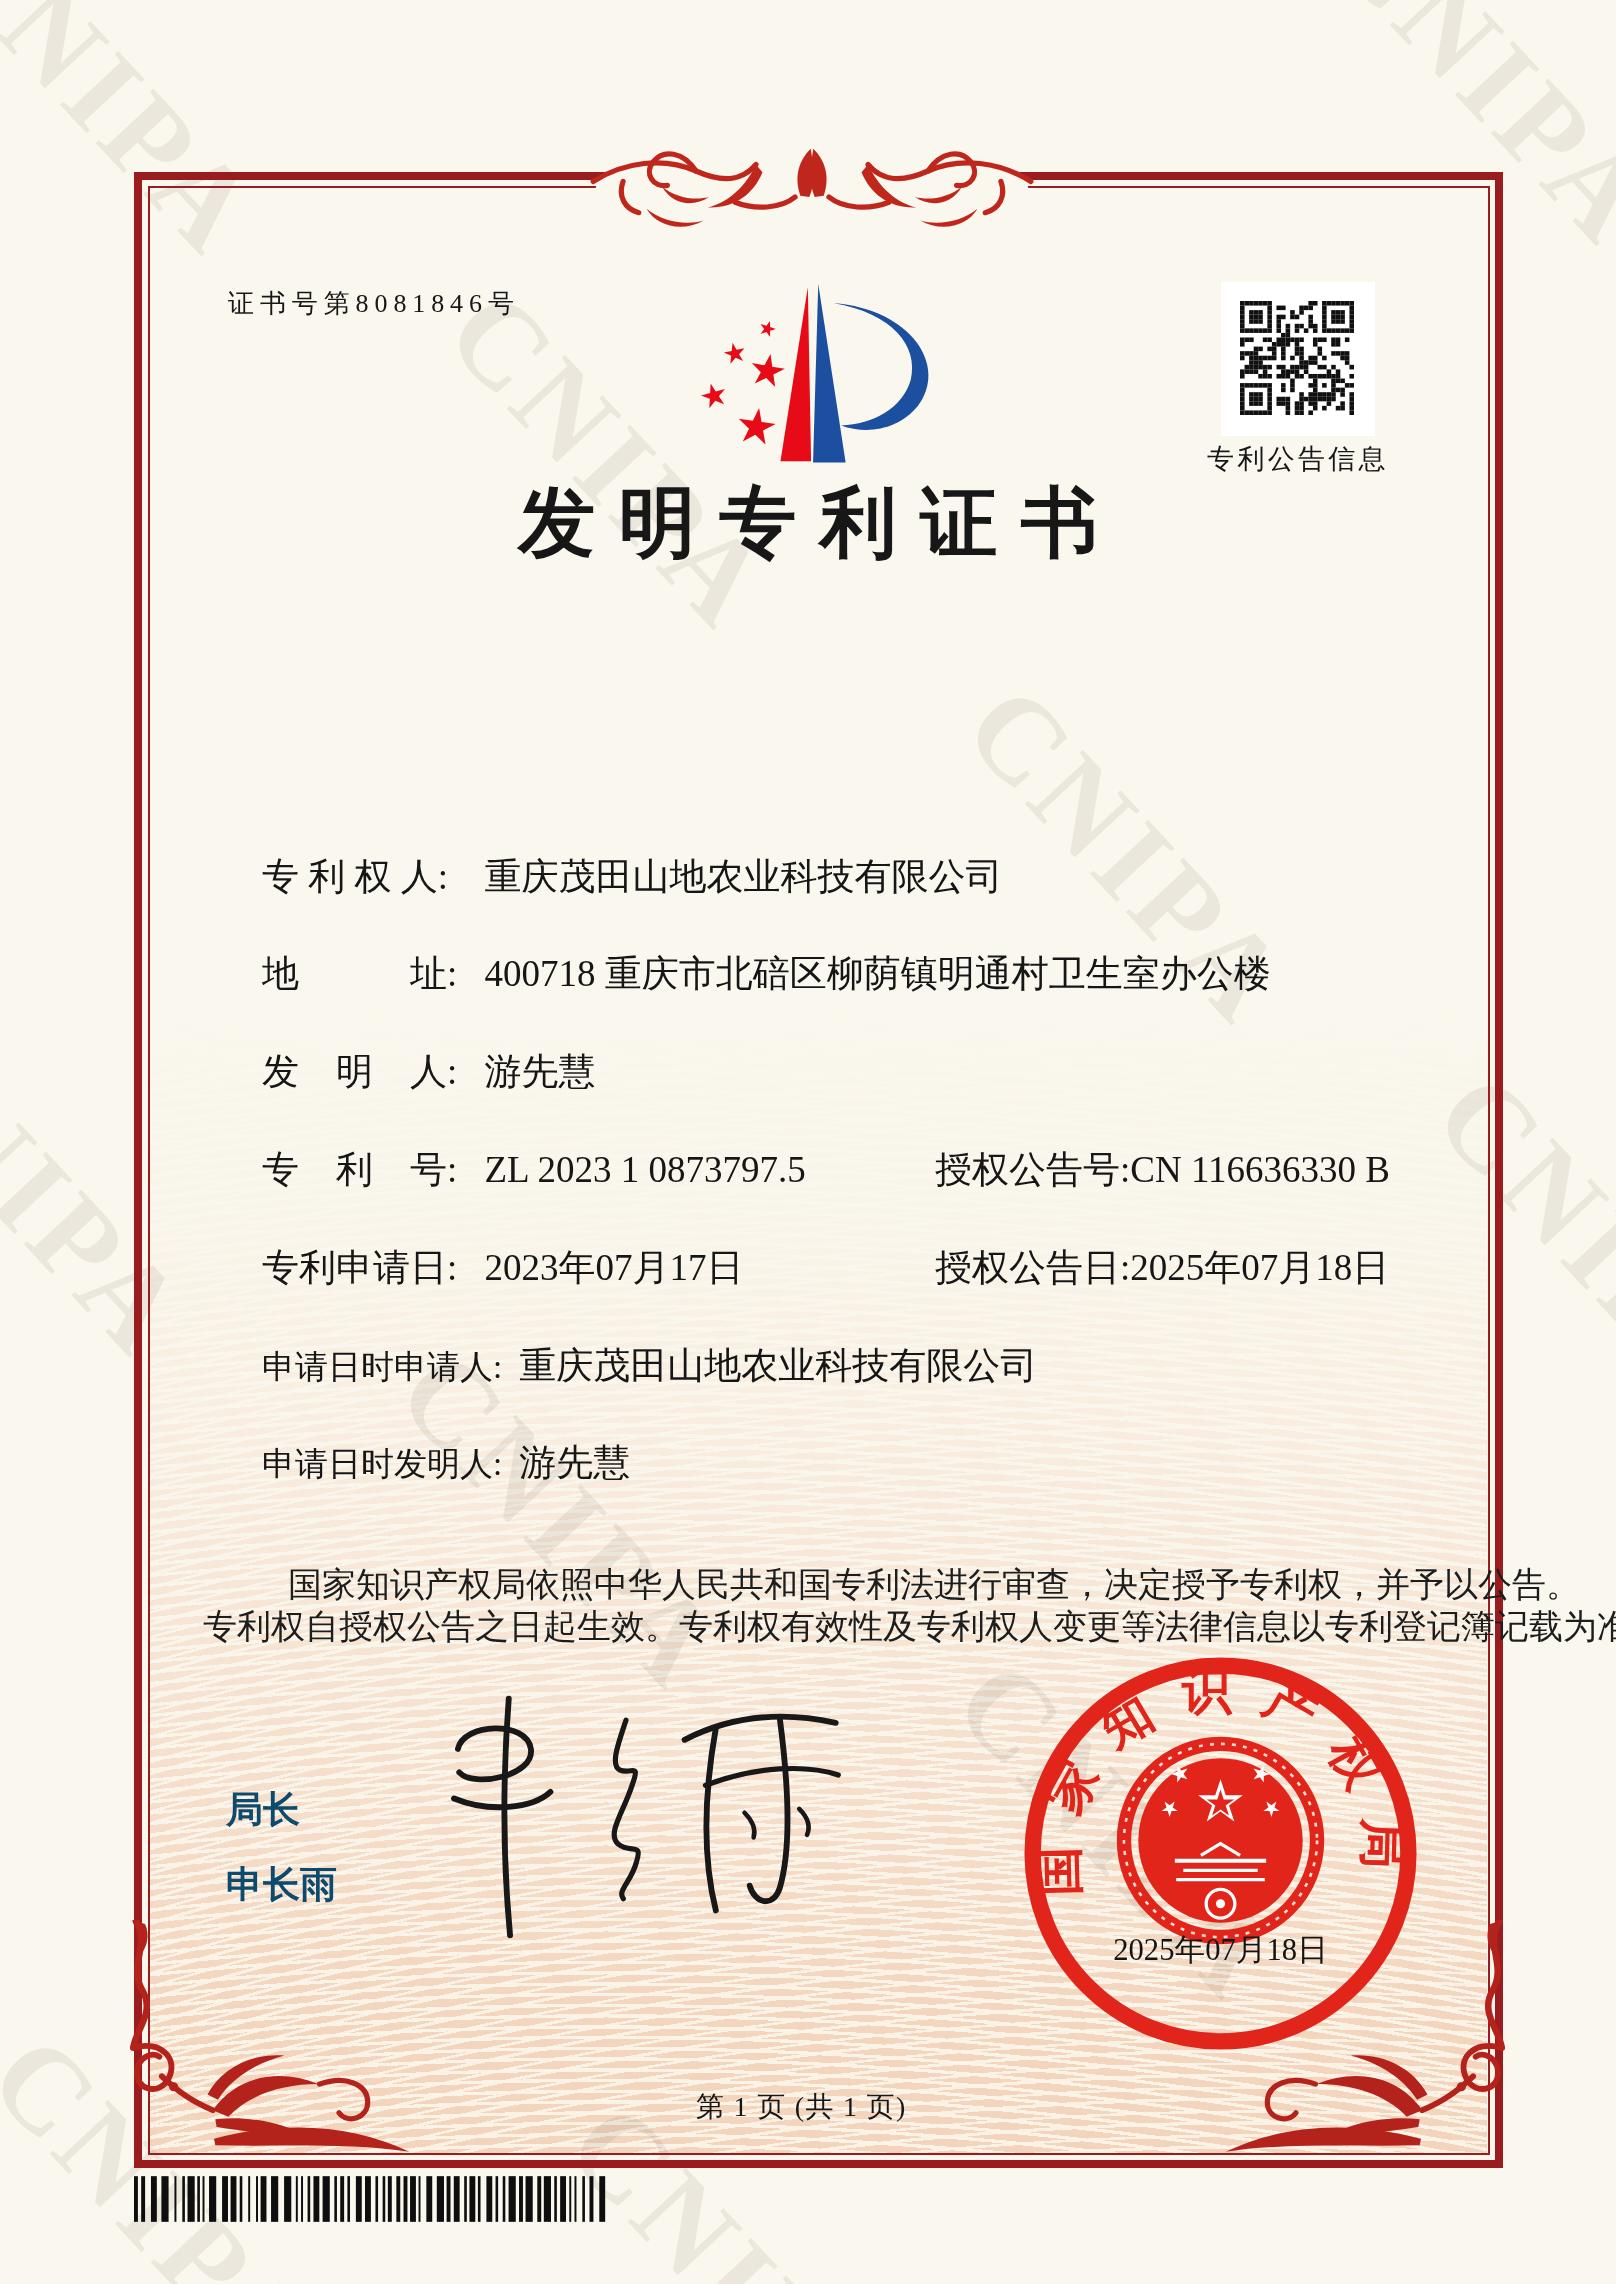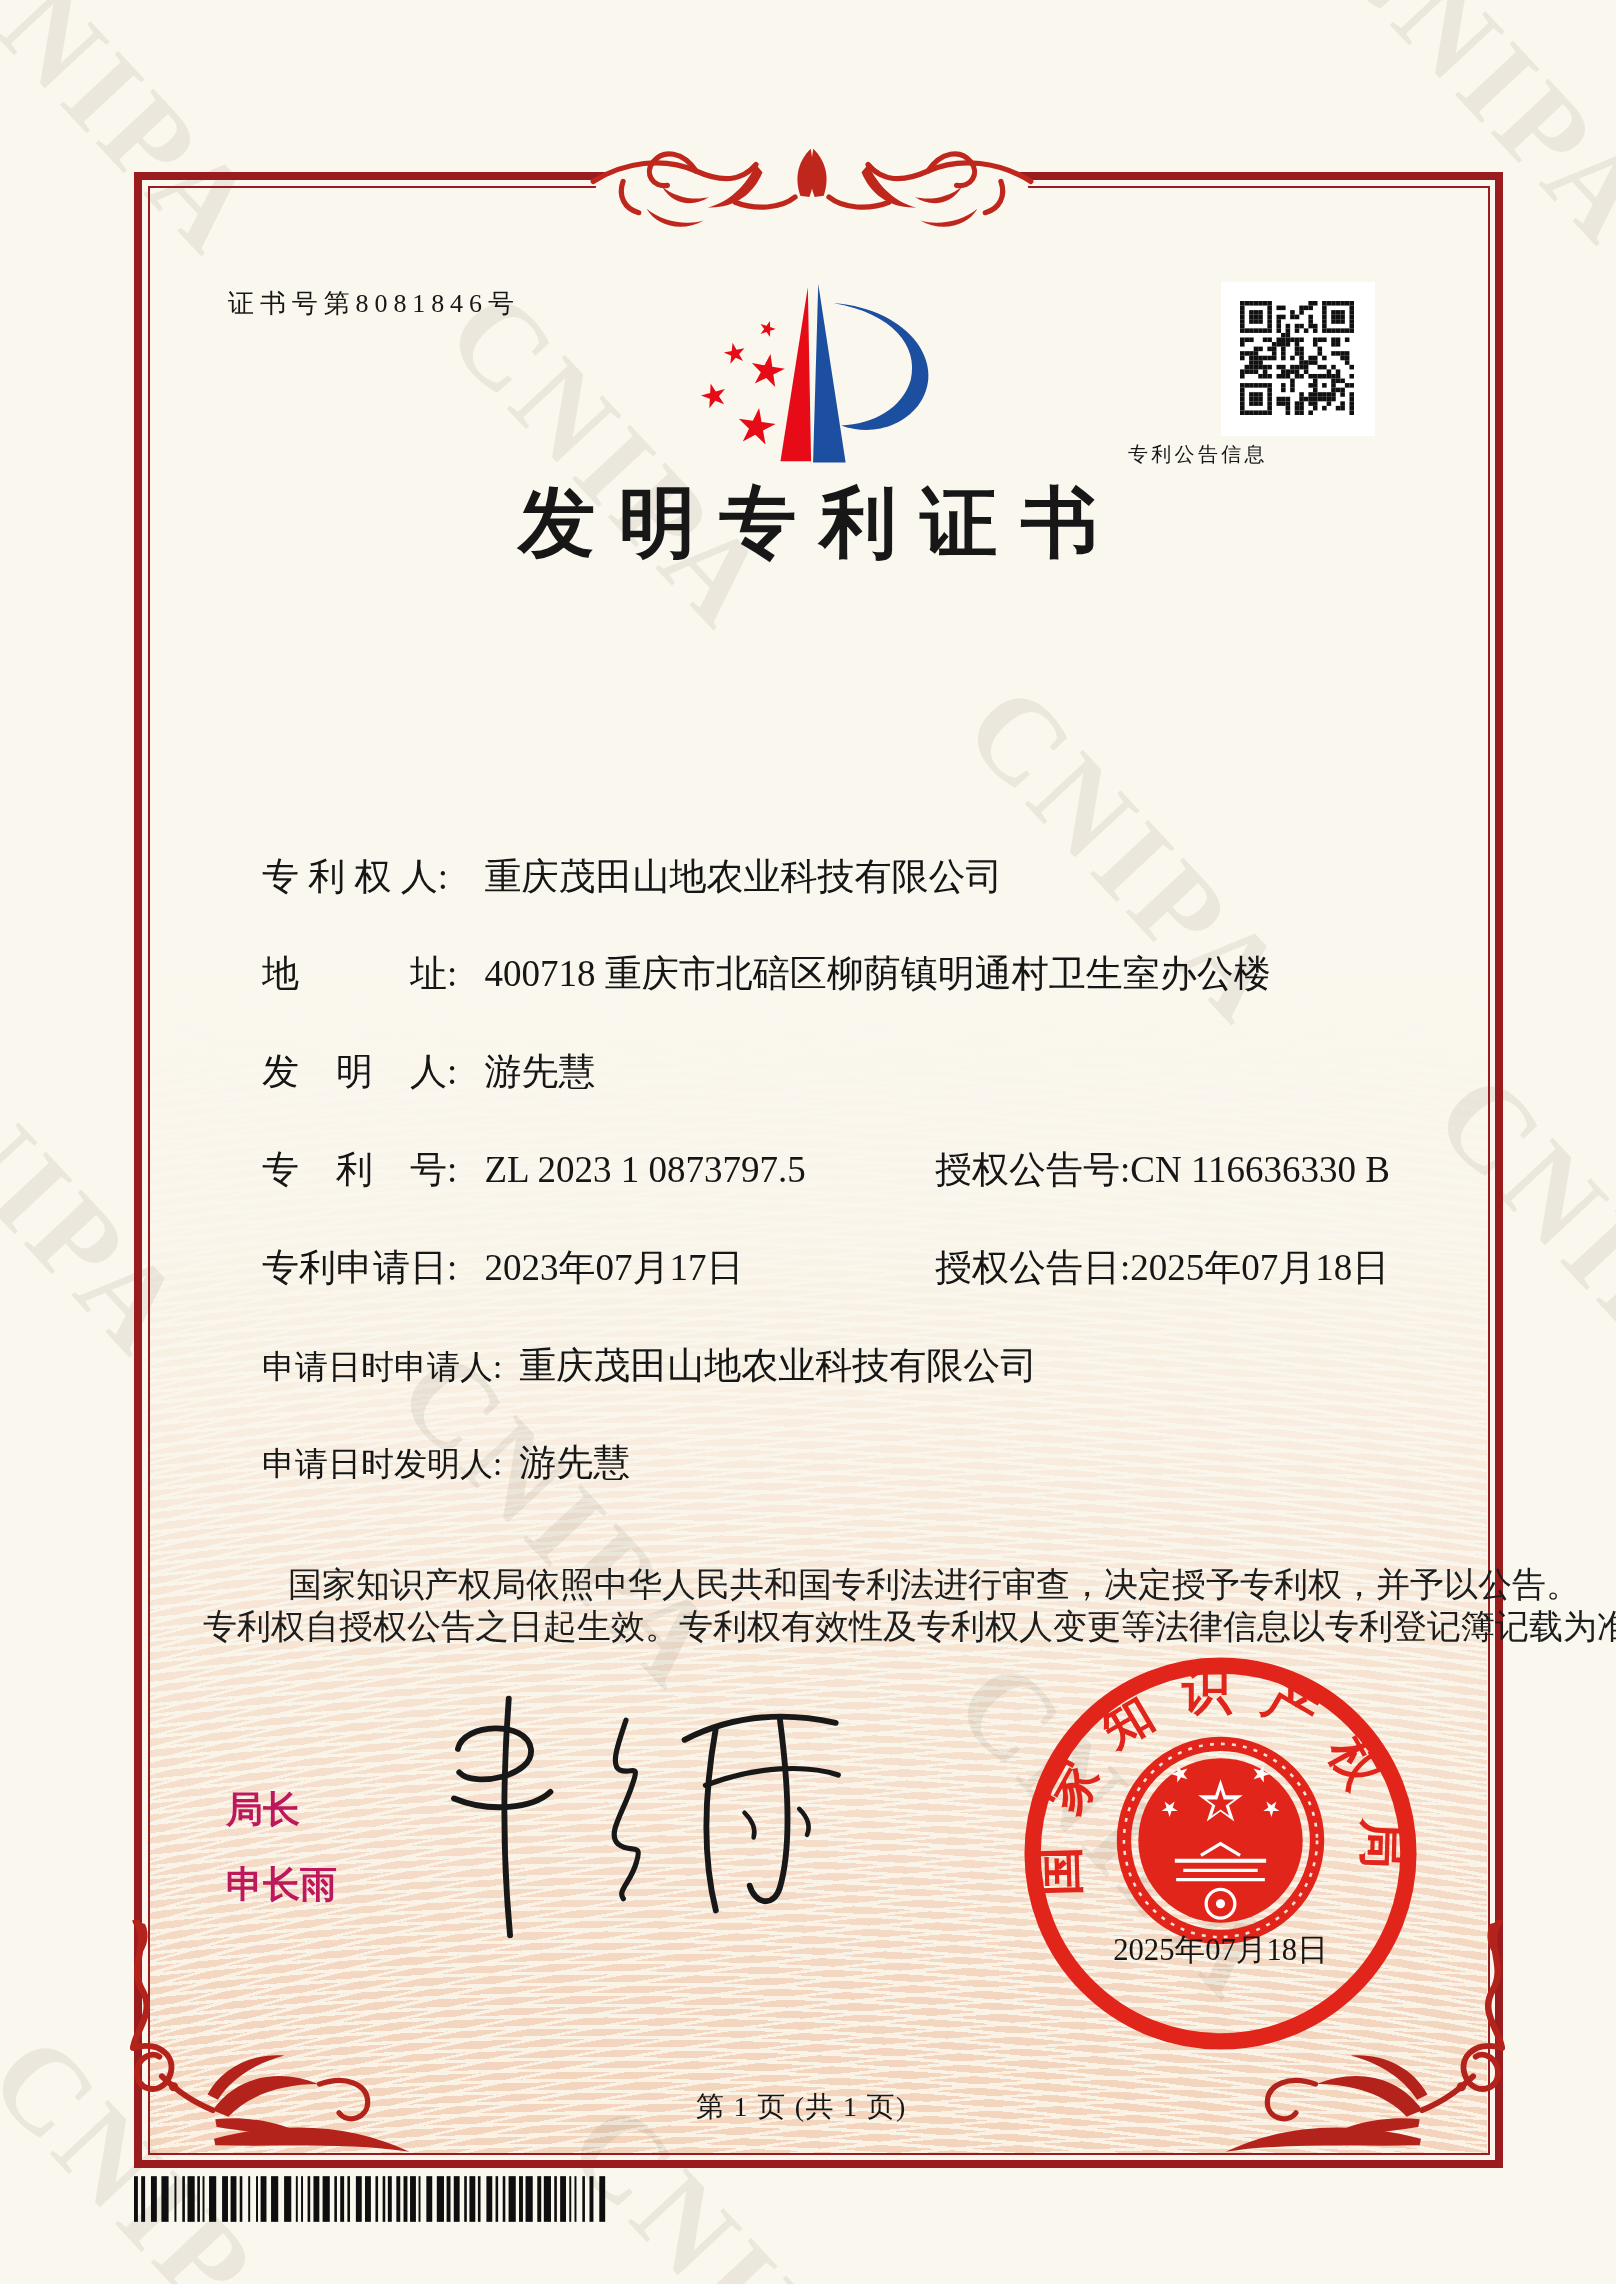--- a/index.html
+++ b/index.html
@@ -29,42 +29,42 @@
   .frame-inner{position:absolute;left:148px;top:186px;width:1342px;height:1969px;
       border:2px solid #9b1c1f;box-sizing:border-box;z-index:5;}
 
   .orn{position:absolute;z-index:6;}
 
   
   .cert-no{position:absolute;left:228px;top:286px;font-size:26px;letter-spacing:5.9px;z-index:7;}
   .logo{position:absolute;left:678px;top:269px;width:274px;height:202px;z-index:7;}
   .qr-box{position:absolute;left:1221px;top:282px;width:154px;height:154px;background:#ffffff;z-index:7;}
   .qr-box svg{position:absolute;left:19px;top:19px;}
-  .qr-caption{position:absolute;left:1128px;top:441px;width:196px;text-align:left;
-      font-size:20px;letter-spacing:3.3px;z-index:7;}
+  .qr-caption{position:absolute;left:1200px;top:441px;width:196px;text-align:center;
+      font-size:27px;letter-spacing:3.3px;z-index:7;}
   .doc-title{position:absolute;left:50%;transform:translateX(-50%);top:472px;font-size:77px;
       font-weight:700;letter-spacing:23.5px;padding-left:23.5px;white-space:nowrap;z-index:7;}
 
   
   .row{position:absolute;left:225px;font-size:37px;white-space:pre;z-index:7;color:#161616;}
   .row .lbl{display:inline-block;width:216px;white-space:pre;}
   .row .val{margin-left:6.5px;}
   .row-right{position:absolute;left:898px;font-size:37px;white-space:pre;z-index:7;color:#161616;}
   .row-right .val{}
   .row.longlbl .lbl{width:auto;font-size:33px;}
   .row.longlbl .val{margin-left:17px;}
 
   
   .legal{position:absolute;font-size:34px;color:#1d1d1d;z-index:7;white-space:nowrap;}
   .legal.l1{left:288px;top:1554px;margin-top:8px;}
   .legal.l2{left:203px;top:1604px;}
 
   
   .signer{position:absolute;left:226px;font-size:37px;font-weight:700;z-index:7;
-      font-family:"Liberation Sans","DejaVu Sans",sans-serif;color:#be185d;}
+      font-family:"Liberation Sans","DejaVu Sans",sans-serif;color:#0c4a6e;}
   .signature{position:absolute;left:411px;top:1689px;z-index:7;}
   .seal{position:absolute;left:1015px;top:1648px;z-index:8;}
 
   
   .page-no{position:absolute;left:696px;top:2088px;font-size:28px;letter-spacing:1.3px;z-index:7;}
   .barcode{position:absolute;left:134px;top:2176px;z-index:7;}
 </style>
 </head>
 <body>
 

